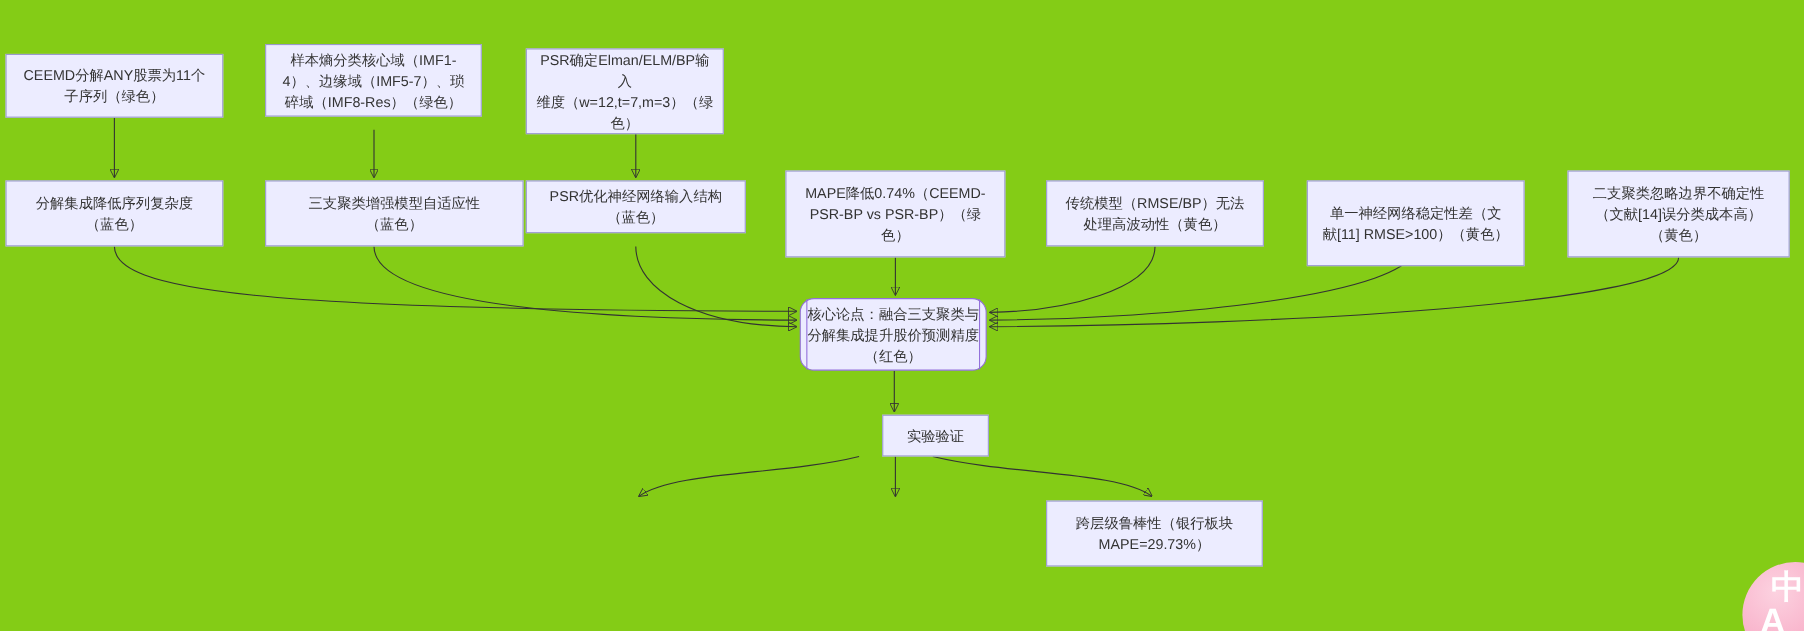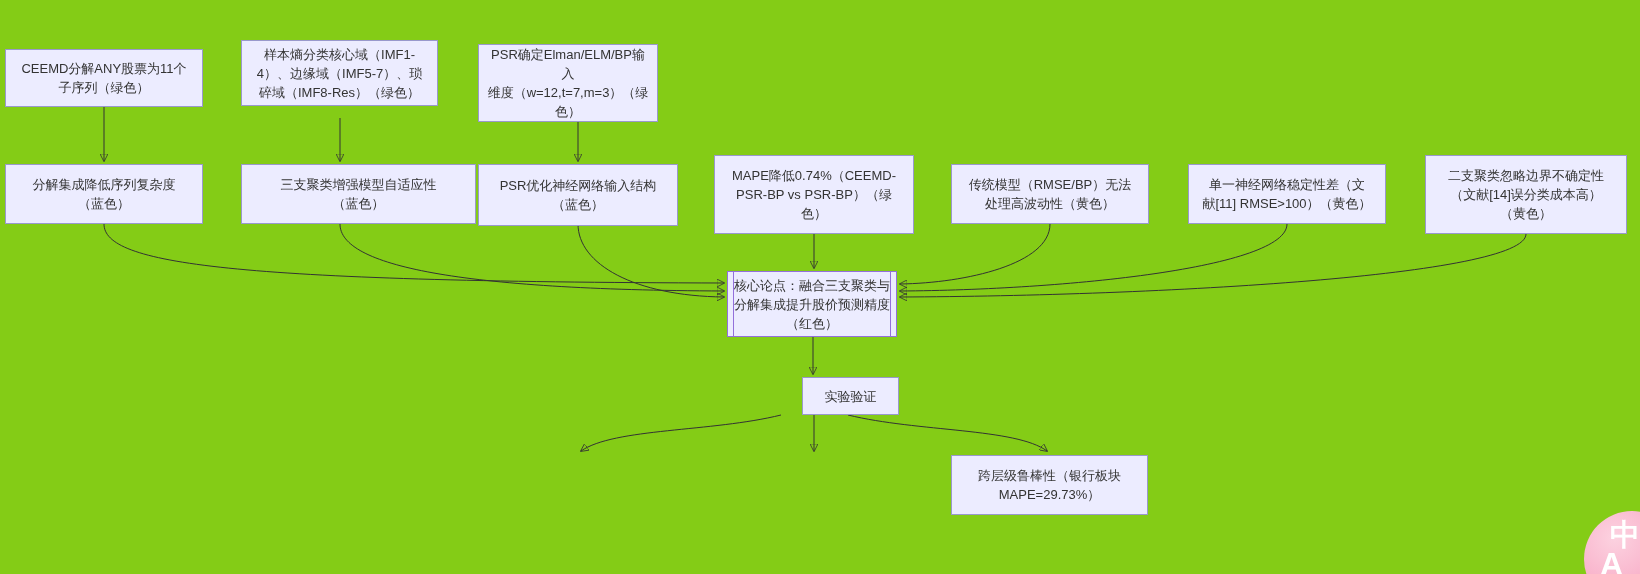--- a/index.html
+++ b/index.html
@@ -18,20 +18,21 @@
     color:#333333;
     font-size:13px;
     line-height:19px;
     display:flex;align-items:center;justify-content:center;
     text-align:center;
     white-space:pre-line;
     padding:2px 6px;
   }
   .node.subroutine{
     border-color:#9370DB;
+    border-radius:13px;
   }
   .node.subroutine::before,
   .node.subroutine::after{
     content:"";
     position:absolute;top:0;bottom:0;width:0;
     border-left:1px solid #9370DB;
   }
   .node.subroutine::before{left:5px;}
   .node.subroutine::after{right:5px;}
   #edge-layer{position:absolute;left:0;top:0;}
@@ -88,28 +89,28 @@
 4）、边缘域（IMF5-7）、琐
 碎域（IMF8-Res）（绿色）</span></div>
   <div class="node" style="left:478px;top:44px;width:180px;height:78px"><span>PSR确定Elman/ELM/BP输入
 维度（w=12,t=7,m=3）（绿
 色）</span></div>
 
   <div class="node" style="left:5px;top:164px;width:198px;height:60px"><span>分解集成降低序列复杂度
 （蓝色）</span></div>
   <div class="node" style="left:241px;top:164px;width:235px;height:60px"><span>三支聚类增强模型自适应性
 （蓝色）</span></div>
-  <div class="node" style="left:478px;top:164px;width:200px;height:62px"><span>PSR优化神经网络输入结构
+  <div class="node" style="left:478px;top:164px;width:200px;height:48px"><span>PSR优化神经网络输入结构
 （蓝色）</span></div>
   <div class="node" style="left:714px;top:155px;width:200px;height:79px"><span>MAPE降低0.74%（CEEMD-
 PSR-BP vs PSR-BP）（绿
 色）</span></div>
   <div class="node" style="left:951px;top:164px;width:198px;height:60px"><span>传统模型（RMSE/BP）无法
 处理高波动性（黄色）</span></div>
-  <div class="node" style="left:1188px;top:164px;width:198px;height:60px"><span>单一神经网络稳定性差（文
+  <div class="node" style="left:1188px;top:164px;width:198px;height:78px"><span>单一神经网络稳定性差（文
 献[11] RMSE&gt;100）（黄色）</span></div>
   <div class="node" style="left:1425px;top:155px;width:202px;height:79px"><span>二支聚类忽略边界不确定性
 （文献[14]误分类成本高）
 （黄色）</span></div>
 
   <div class="node subroutine" style="left:727px;top:271px;width:170px;height:66px"><span>核心论点：融合三支聚类与
 分解集成提升股价预测精度
 （红色）</span></div>
 
   <div class="node" style="left:802px;top:377px;width:97px;height:38px"><span>实验验证</span></div>

